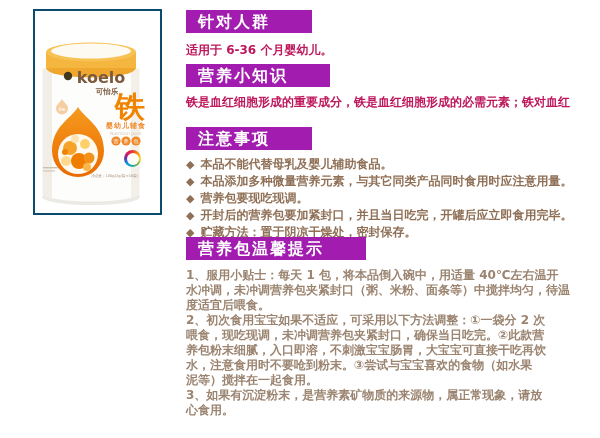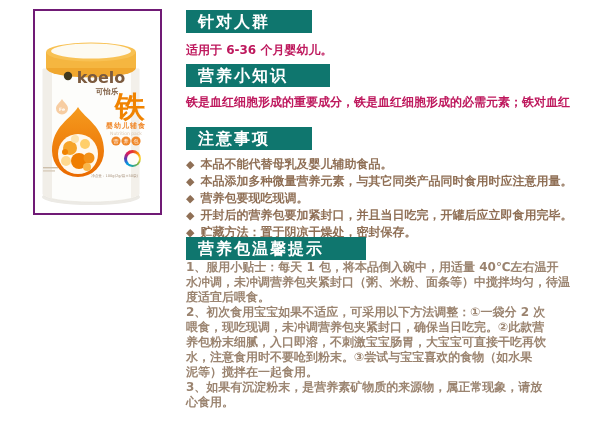--- a/index.html
+++ b/index.html
@@ -4,52 +4,52 @@
 <style>
   html,body{margin:0;padding:0;}
   body{
     width:600px;height:438px;position:relative;overflow:hidden;
     background:#ffffff;
     font-family:"DejaVu Sans","Liberation Sans",sans-serif;
   }
   
   .figure{
     position:absolute;left:33px;top:9px;width:125px;height:202px;
-    border:2px solid #701a75;background:#ffffff;
+    border:2px solid #0c4a6e;background:#ffffff;
   }
   .figure svg{position:absolute;left:0;top:0;}
   .rainbow{
     position:absolute;left:89px;top:139px;width:17px;height:17px;border-radius:50%;
     background:conic-gradient(#e53935,#fb8c00,#fdd835,#7cb342,#26a69a,#039be5,#5e35b1,#d81b60,#e53935);
   }
   .rainbow::after{
     content:"";position:absolute;left:2.5px;top:2.5px;width:12px;height:12px;
     border-radius:50%;background:#fffdf8;
   }
   
   .info{position:absolute;left:186px;top:10px;width:400px;}
   .sec{position:absolute;left:0;}
   .sec-h{
-    display:inline-block;background:#0f766e;color:#ffffff;
+    display:inline-block;background:#a21caf;color:#ffffff;
     font-size:16px;font-weight:bold;letter-spacing:2px;
     line-height:23px;height:23px;padding:0 42px 0 12px;white-space:nowrap;
   }
   .body-line{
     margin:0;font-size:12px;font-weight:bold;color:#be185d;
     line-height:16px;white-space:nowrap;
   }
   .target-line{margin-top:9px;}
   .kn-lines{margin-top:7px;}
   .bullets{margin-top:6px;}
   .bullet-row{
     display:flex;align-items:flex-start;
     font-size:12px;font-weight:bold;color:#8F6F55;line-height:17px;white-space:nowrap;
   }
   .bullet-row .diamond{font-size:11px;margin-right:6px;color:#8F6F55;}
-  .tip-lines{}
+  .tip-lines{margin-top:8px;}
   .tip-lines .body-line{line-height:15px;color:#9B8470;}
 </style>
 </head>
 <body>
 
 <div class="figure">
   <svg width="125" height="202" viewBox="0 0 125 202">
     <defs>
       <linearGradient id="dropGrad" x1="0" y1="0" x2="0" y2="1">
         <stop offset="0" stop-color="#F59B1E"></stop>

